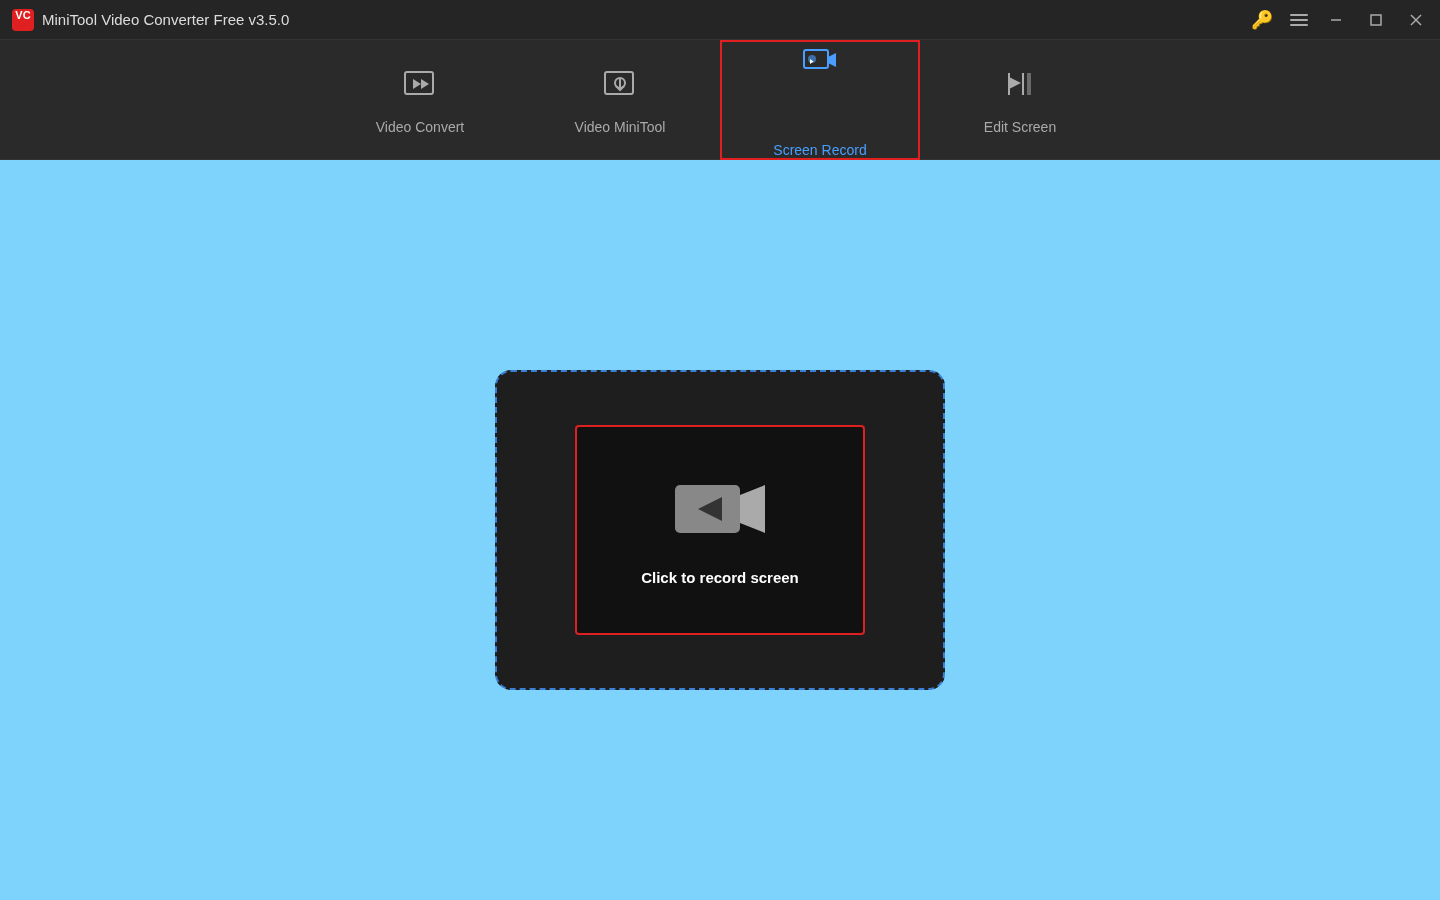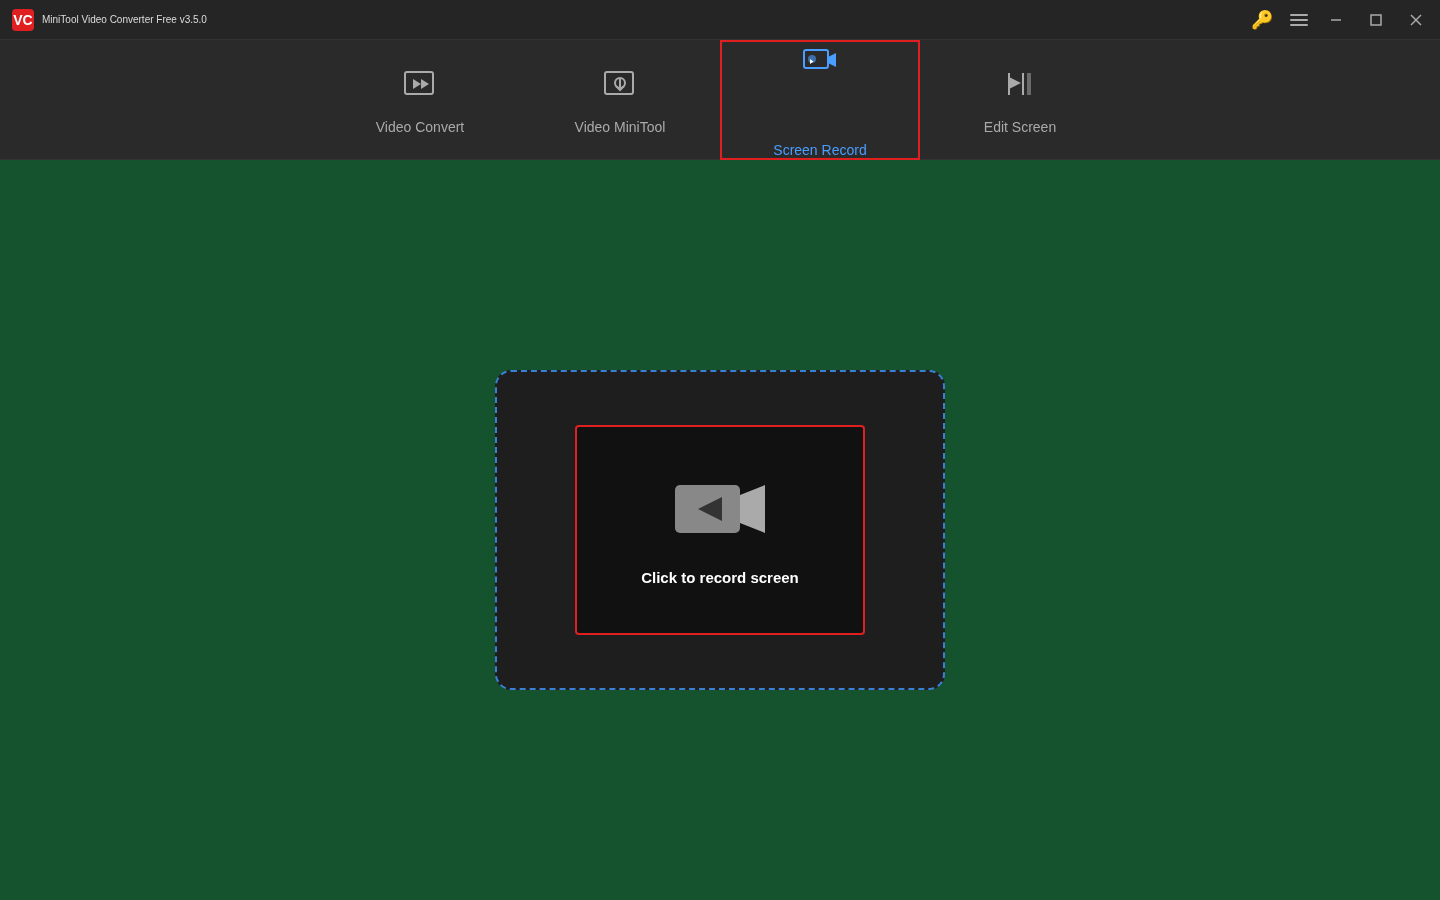--- a/index.html
+++ b/index.html
@@ -33,30 +33,30 @@
       align-items: center;
       gap: 8px;
     }
 
     .app-logo {
       width: 22px;
       height: 22px;
       background: #e02020;
       border-radius: 4px;
       display: flex;
-      align-items: center;
-      justify-content: center;
-      font-size: 14px;
+      align-items: flex-start;
+      justify-content: center;
+      font-size: 11px;
       font-weight: bold;
       color: white;
       flex-shrink: 0;
     }
 
     .app-title {
-      font-size: 10px;
+      font-size: 15px;
       color: #ddd;
       font-weight: 400;
     }
 
     .title-bar-controls {
       display: flex;
       align-items: center;
       gap: 16px;
     }
 
@@ -114,21 +114,21 @@
     }
 
     .nav-tab.active .nav-tab-label {
       color: #4a9eff;
     }
 
     
     .main-content {
       width: 100%;
       height: calc(900px - 40px - 120px);
-      background: #14532d;
+      background: #7dd3fc;
       display: flex;
       align-items: center;
       justify-content: center;
     }
 
     
     .record-outer {
       width: 450px;
       height: 320px;
       border: 2px dashed #3a7fd4;

